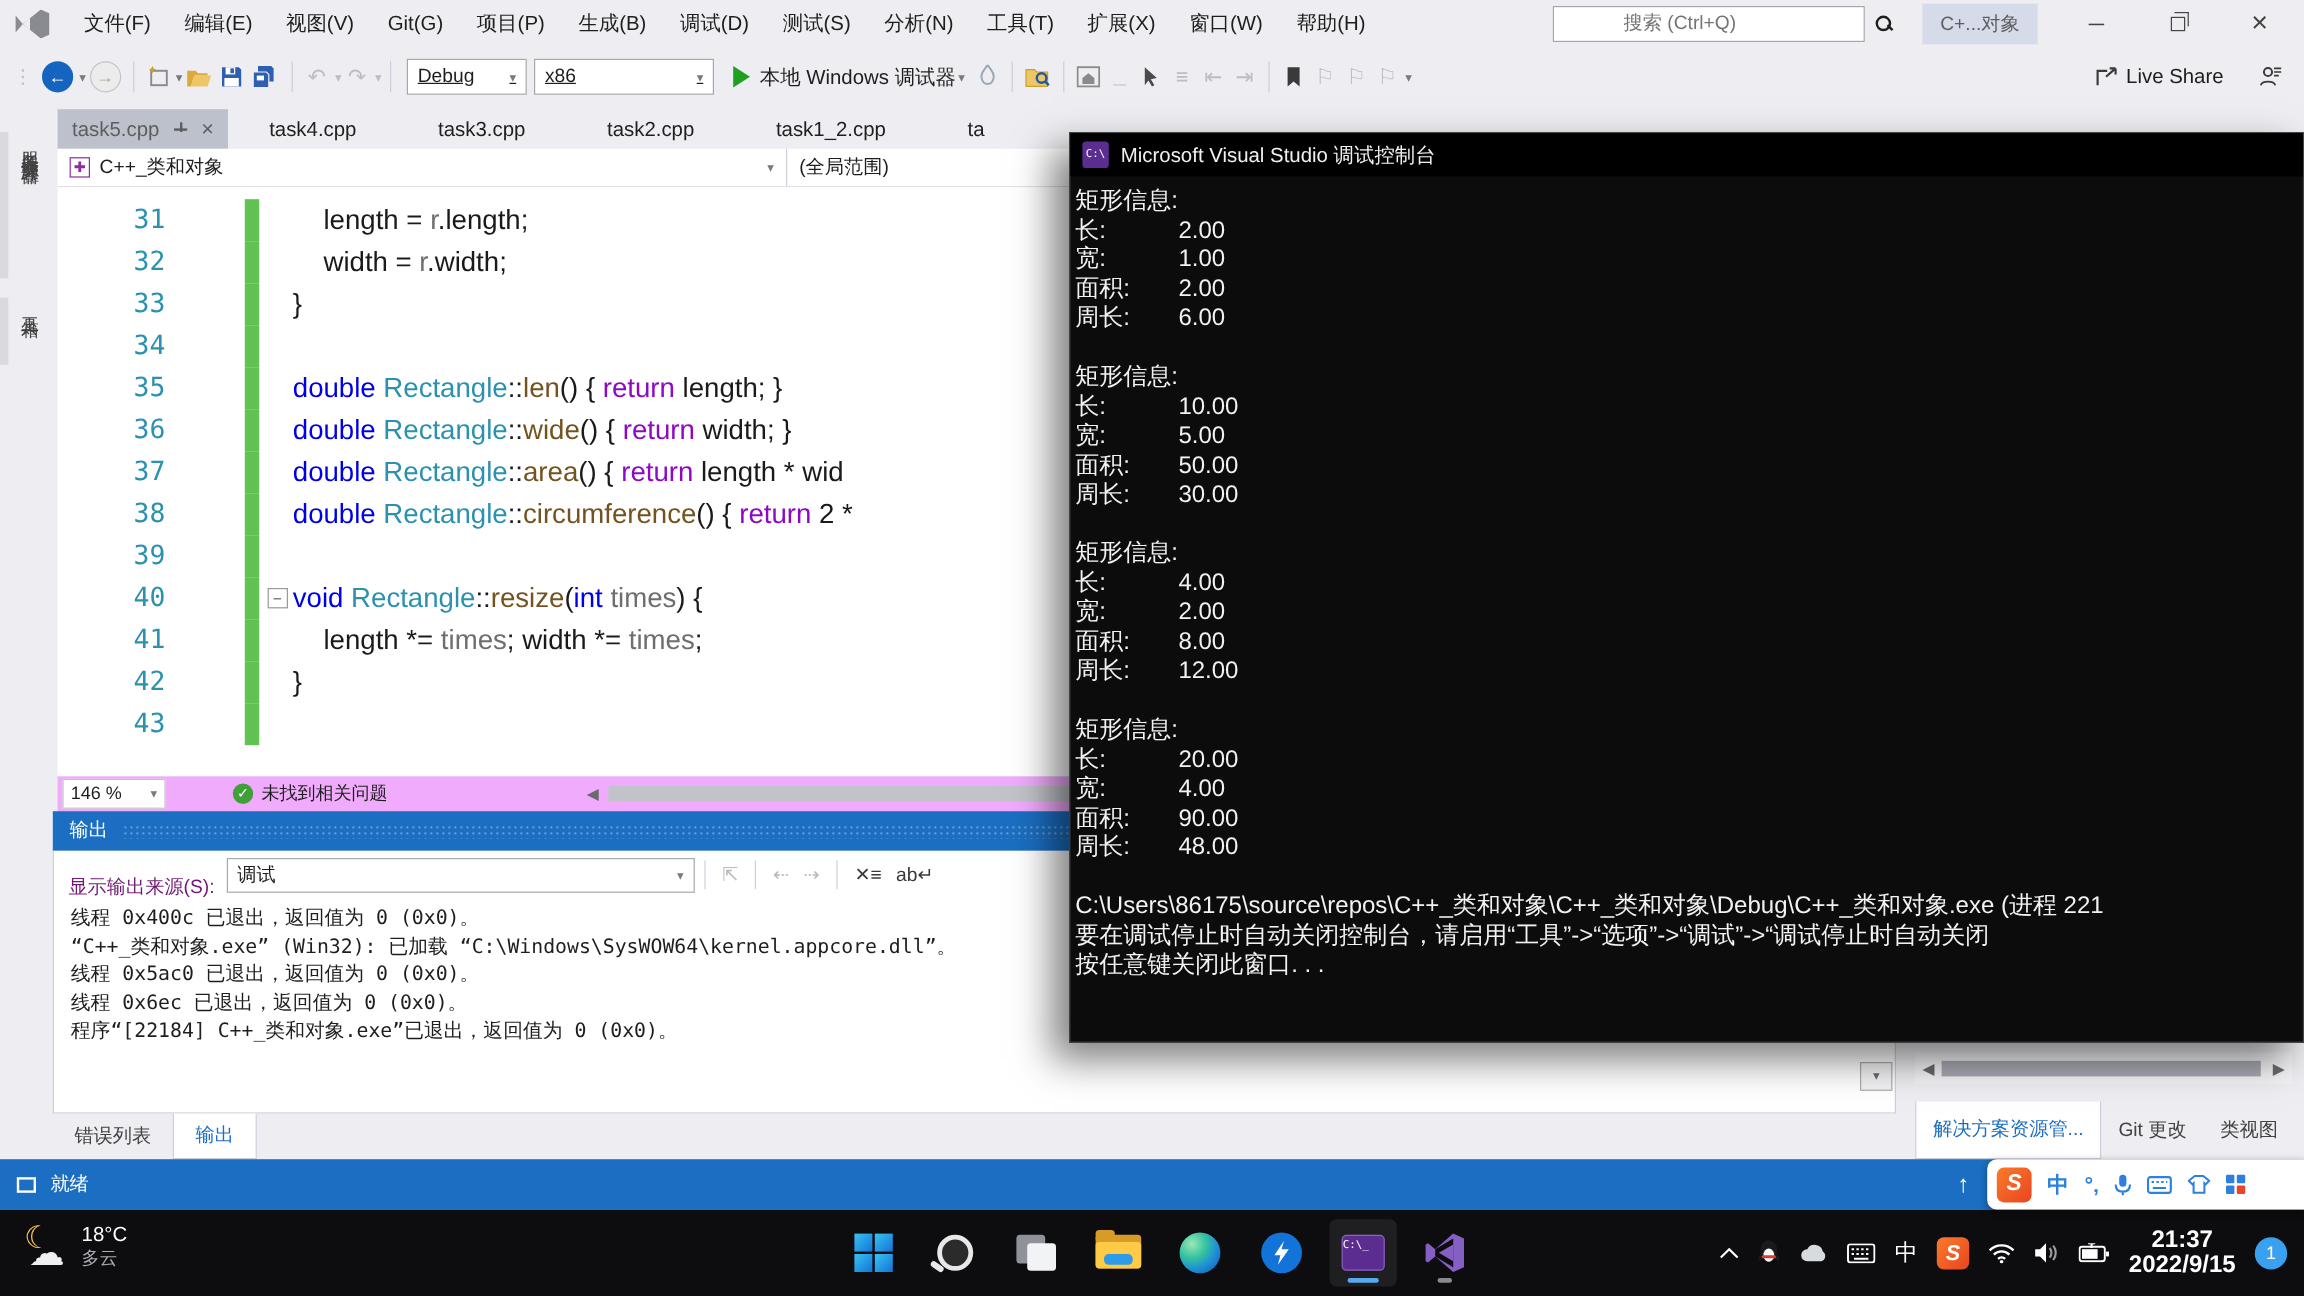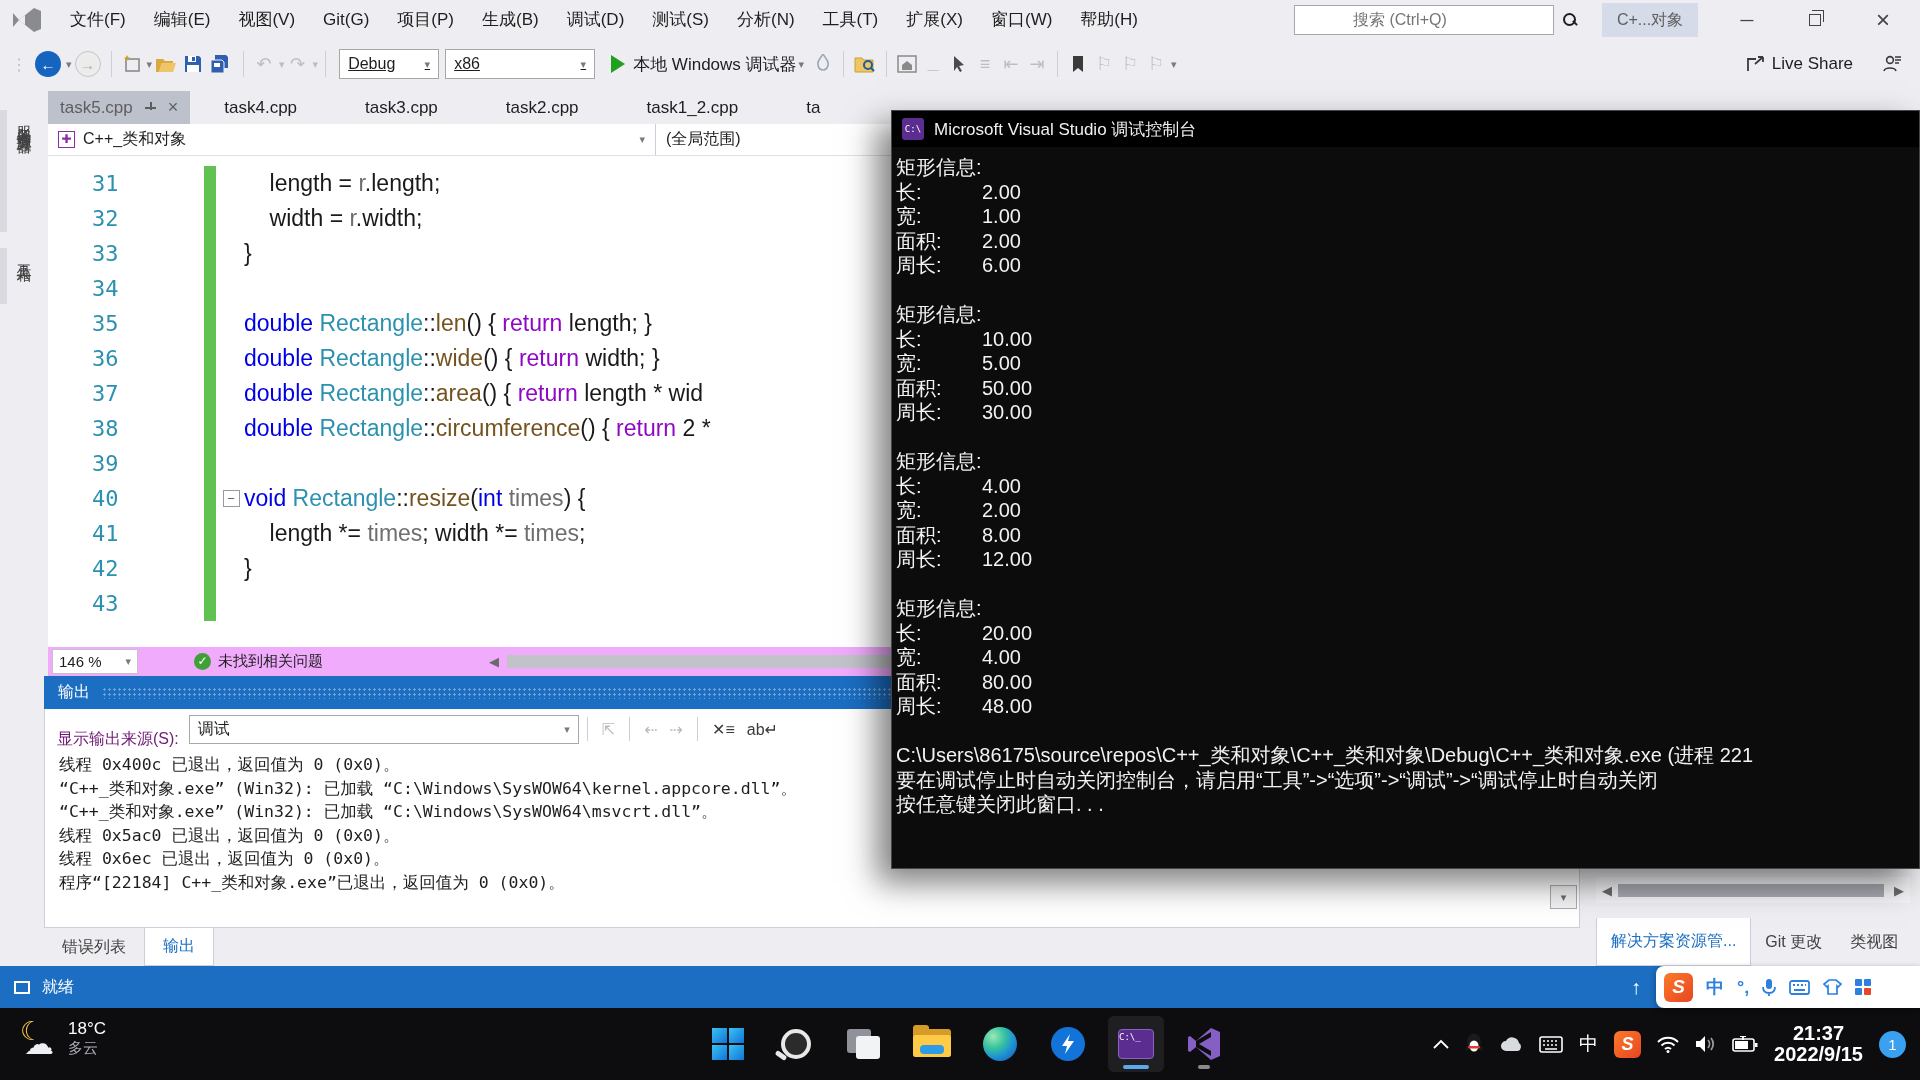--- a/index.html
+++ b/index.html
@@ -59,21 +59,21 @@
   #navbar{left:48px;top:124px;width:1532px;height:32px;background:#fff;border-bottom:1px solid #E0E0E6;display:flex;}
   .nav-combo{display:flex;align-items:center;font-size:16px;color:#1E1E1E;padding:0 10px;}
   #nav-combo-project{width:608px;border-right:1px solid #CCCEDB;}
   #proj-icon{width:17px;height:17px;border:1px solid #8A2DA5;color:#8A2DA5;font-size:12px;line-height:15px;text-align:center;margin-right:8px;}
   #nav-combo-project .caret{margin-left:auto;}
 
   
   #editor{left:48px;top:156px;width:1532px;height:491px;background:#fff;overflow:hidden;}
   #code-lines{padding-top:10px;}
   .line{display:flex;height:35px;align-items:center;font-size:23px;}
-  .ln{width:109px;text-align:left;color:#2B91AF;font-family:"DejaVu Sans Mono",monospace;font-size:22px;flex:none;padding-left:44px;}
+  .ln{width:109px;text-align:center;color:#2B91AF;font-family:"DejaVu Sans Mono",monospace;font-size:22px;flex:none;padding-left:44px;}
   .chg{width:12px;height:35px;background:#60C250;margin-left:47px;flex:none;}
   .foldcol{width:22px;margin-left:4px;flex:none;display:flex;align-items:center;justify-content:center;}
   .foldbox{width:17px;height:17px;border:1px solid #9A9A9A;color:#5A5A5A;font-size:13px;line-height:15px;text-align:center;background:#fff;}
   .codetext{white-space:pre;font-family:"DejaVu Sans Mono",monospace;margin-left:2px;}
   .tk-kw{color:#0000E6;} .tk-ct{color:#8F08C4;} .tk-ty{color:#2B91AF;}
   .tk-m{color:#74531F;} .tk-pa{color:#6E6E6E;} .tk-pl{color:#1A1A1A;}
 
   
   #ed-bottom{left:48px;top:647px;width:1532px;height:29px;background:#f0abfc;display:flex;align-items:center;}
   #zoom-combo{width:86px;height:25px;margin-left:4px;background:#fff;border:1px solid #C2C2C8;display:flex;align-items:center;font-size:15px;color:#1E1E1E;padding:0 6px;}
@@ -482,21 +482,20 @@
       <span class="osep"></span>
       <span class="oicn">⇠</span>
       <span class="oicn">⇢</span>
       <span class="osep"></span>
       <span class="oicn on">✕≡</span>
       <span class="oicn on">ab↵</span>
     </div>
     <div id="out-lines">
         <div class="out-line">线程 0x400c 已退出，返回值为 0 (0x0)。</div>
         <div class="out-line">“C++_类和对象.exe” (Win32): 已加载 “C:\Windows\SysWOW64\kernel.appcore.dll”。</div>
-        <div class="out-line">“C++_类和对象.exe” (Win32): 已加载 “C:\Windows\SysWOW64\msvcrt.dll”。</div>
         <div class="out-line">线程 0x5ac0 已退出，返回值为 0 (0x0)。</div>
         <div class="out-line">线程 0x6ec 已退出，返回值为 0 (0x0)。</div>
         <div class="out-line">程序“[22184] C++_类和对象.exe”已退出，返回值为 0 (0x0)。</div>
       </div>
   </div>
 
   <div id="bottom-tabs" class="abs">
       <div class="btab">错误列表</div>
       <div class="btab active">输出</div>
     </div>
@@ -545,21 +544,21 @@
             <div class="c-title">矩形信息:</div>
             <div class="c-row"><span class="c-label">长:</span><span class="c-val">4.00</span></div>
             <div class="c-row"><span class="c-label">宽:</span><span class="c-val">2.00</span></div>
             <div class="c-row"><span class="c-label">面积:</span><span class="c-val">8.00</span></div>
             <div class="c-row"><span class="c-label">周长:</span><span class="c-val">12.00</span></div>
           </div>
           <div class="c-block">
             <div class="c-title">矩形信息:</div>
             <div class="c-row"><span class="c-label">长:</span><span class="c-val">20.00</span></div>
             <div class="c-row"><span class="c-label">宽:</span><span class="c-val">4.00</span></div>
-            <div class="c-row"><span class="c-label">面积:</span><span class="c-val">80.00</span></div>
+            <div class="c-row"><span class="c-label">面积:</span><span class="c-val">90.00</span></div>
             <div class="c-row"><span class="c-label">周长:</span><span class="c-val">48.00</span></div>
           </div>
         </div>
       <div id="console-tail">
           <div class="c-line">C:\Users\86175\source\repos\C++_类和对象\C++_类和对象\Debug\C++_类和对象.exe (进程 221</div>
           <div class="c-line">要在调试停止时自动关闭控制台，请启用“工具”-&gt;“选项”-&gt;“调试”-&gt;“调试停止时自动关闭</div>
           <div class="c-line">按任意键关闭此窗口. . .</div>
         </div>
     </div>
   </div>

